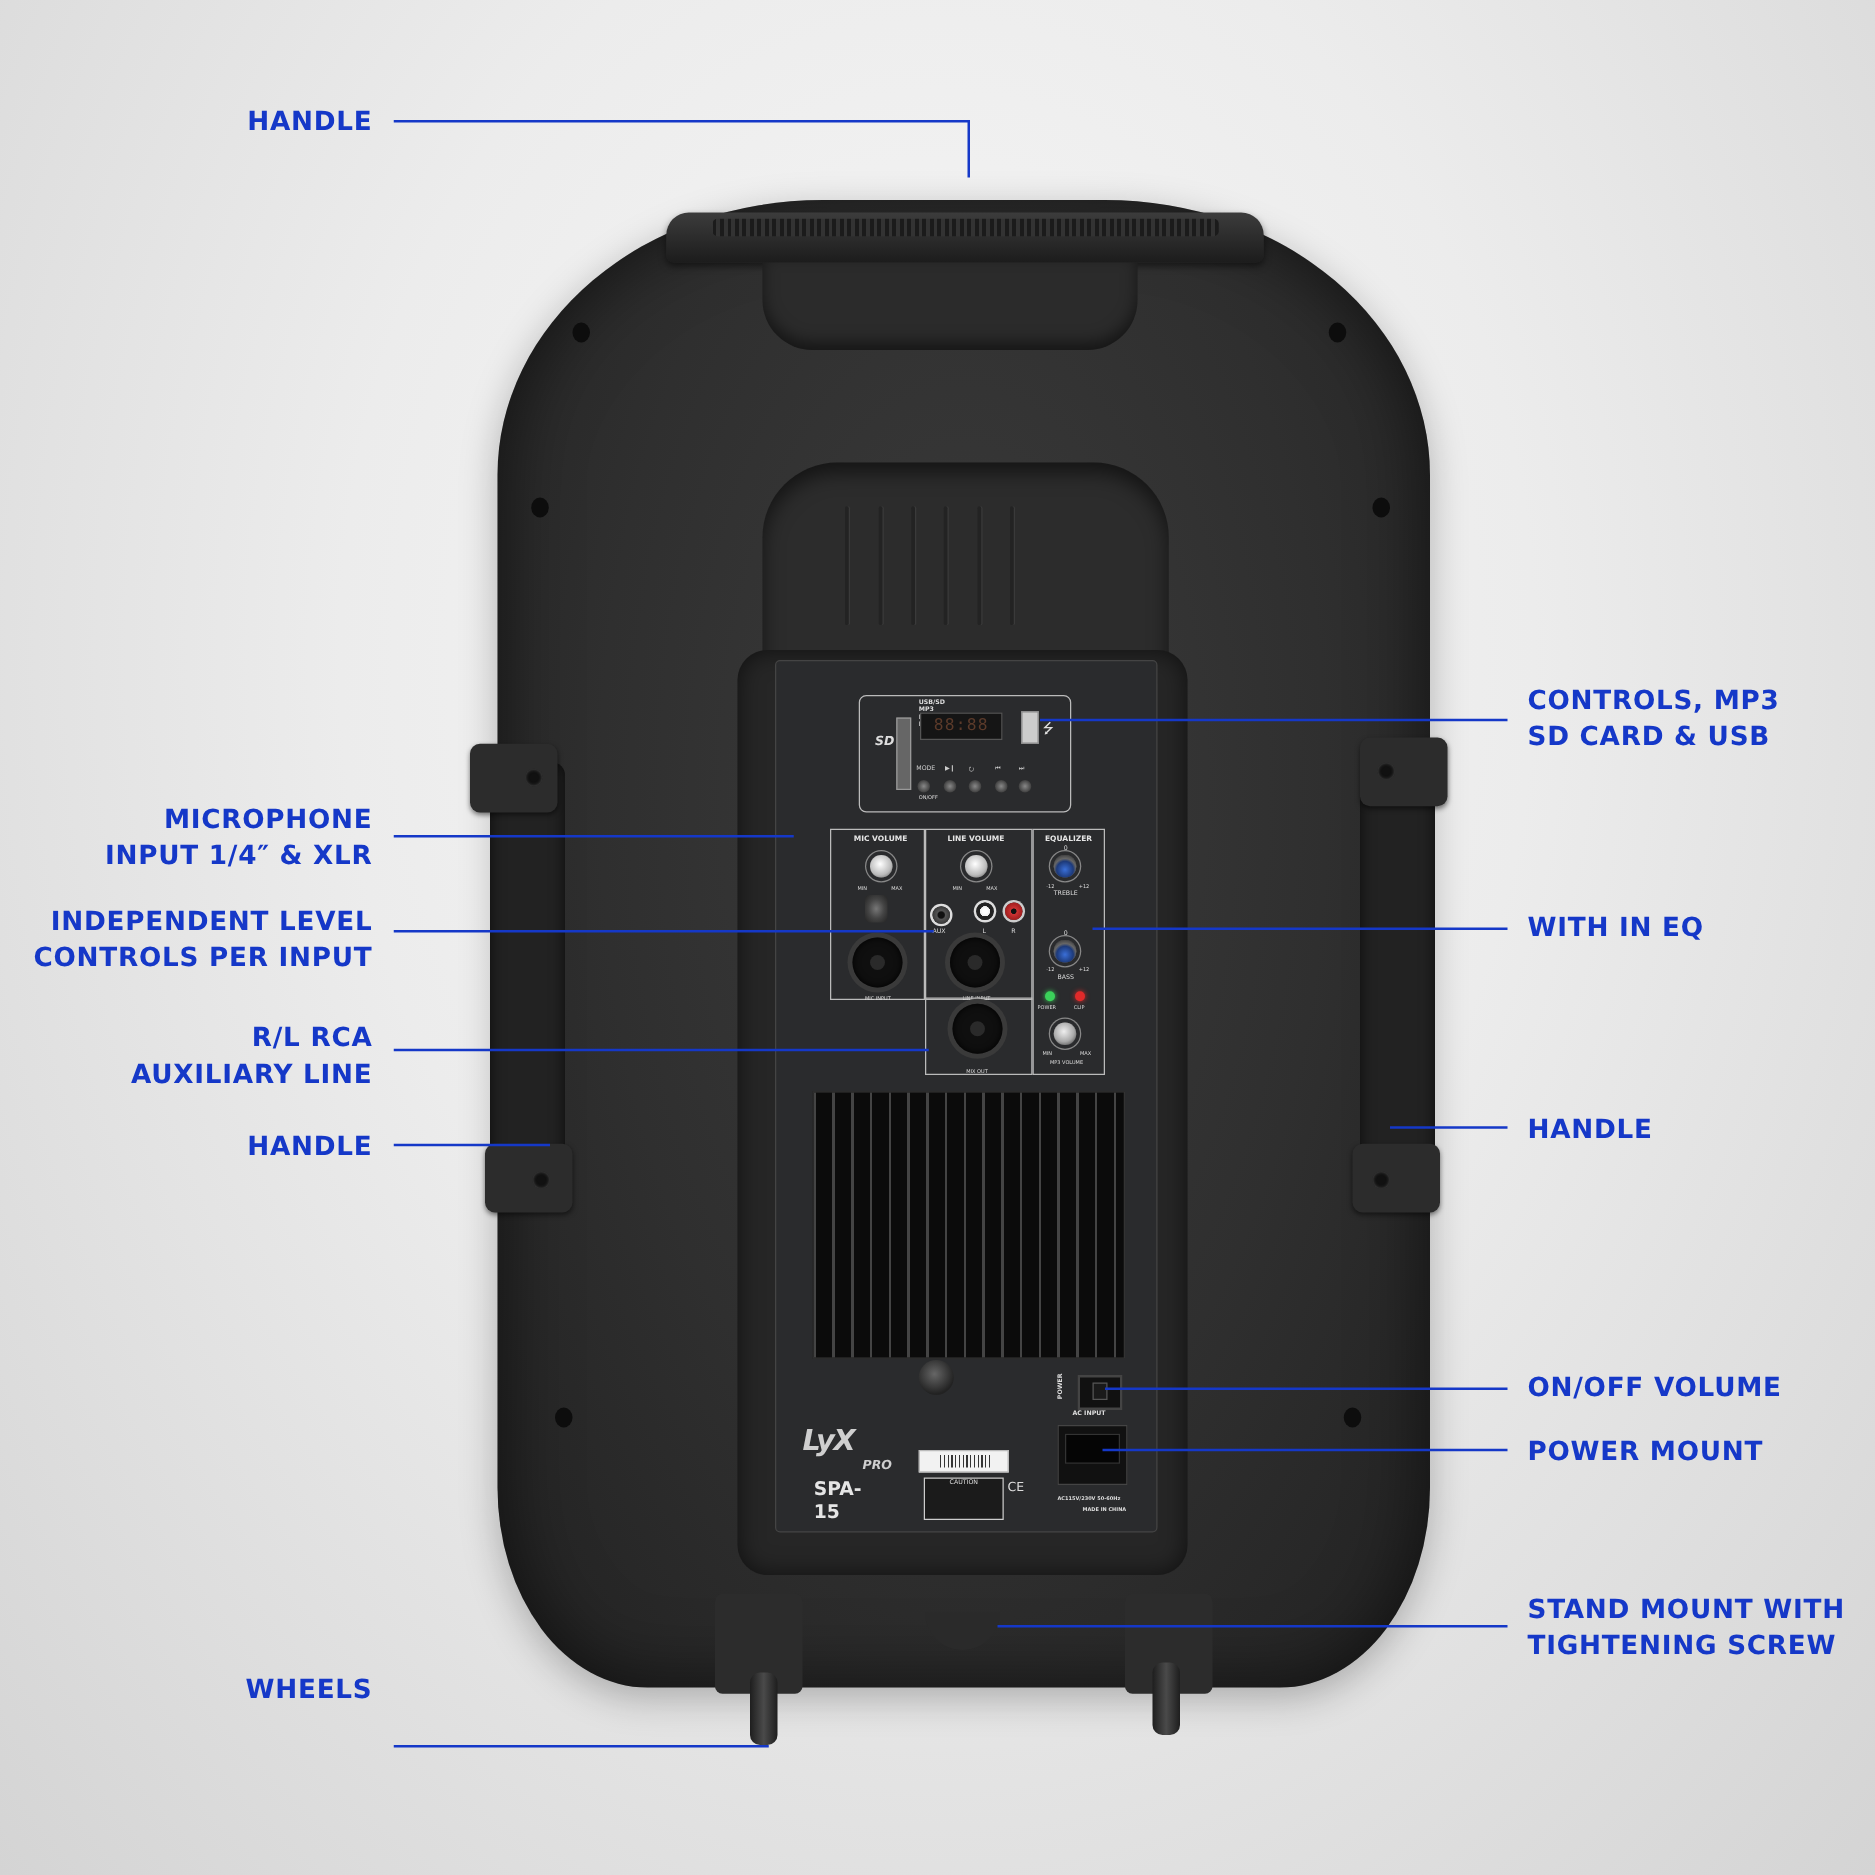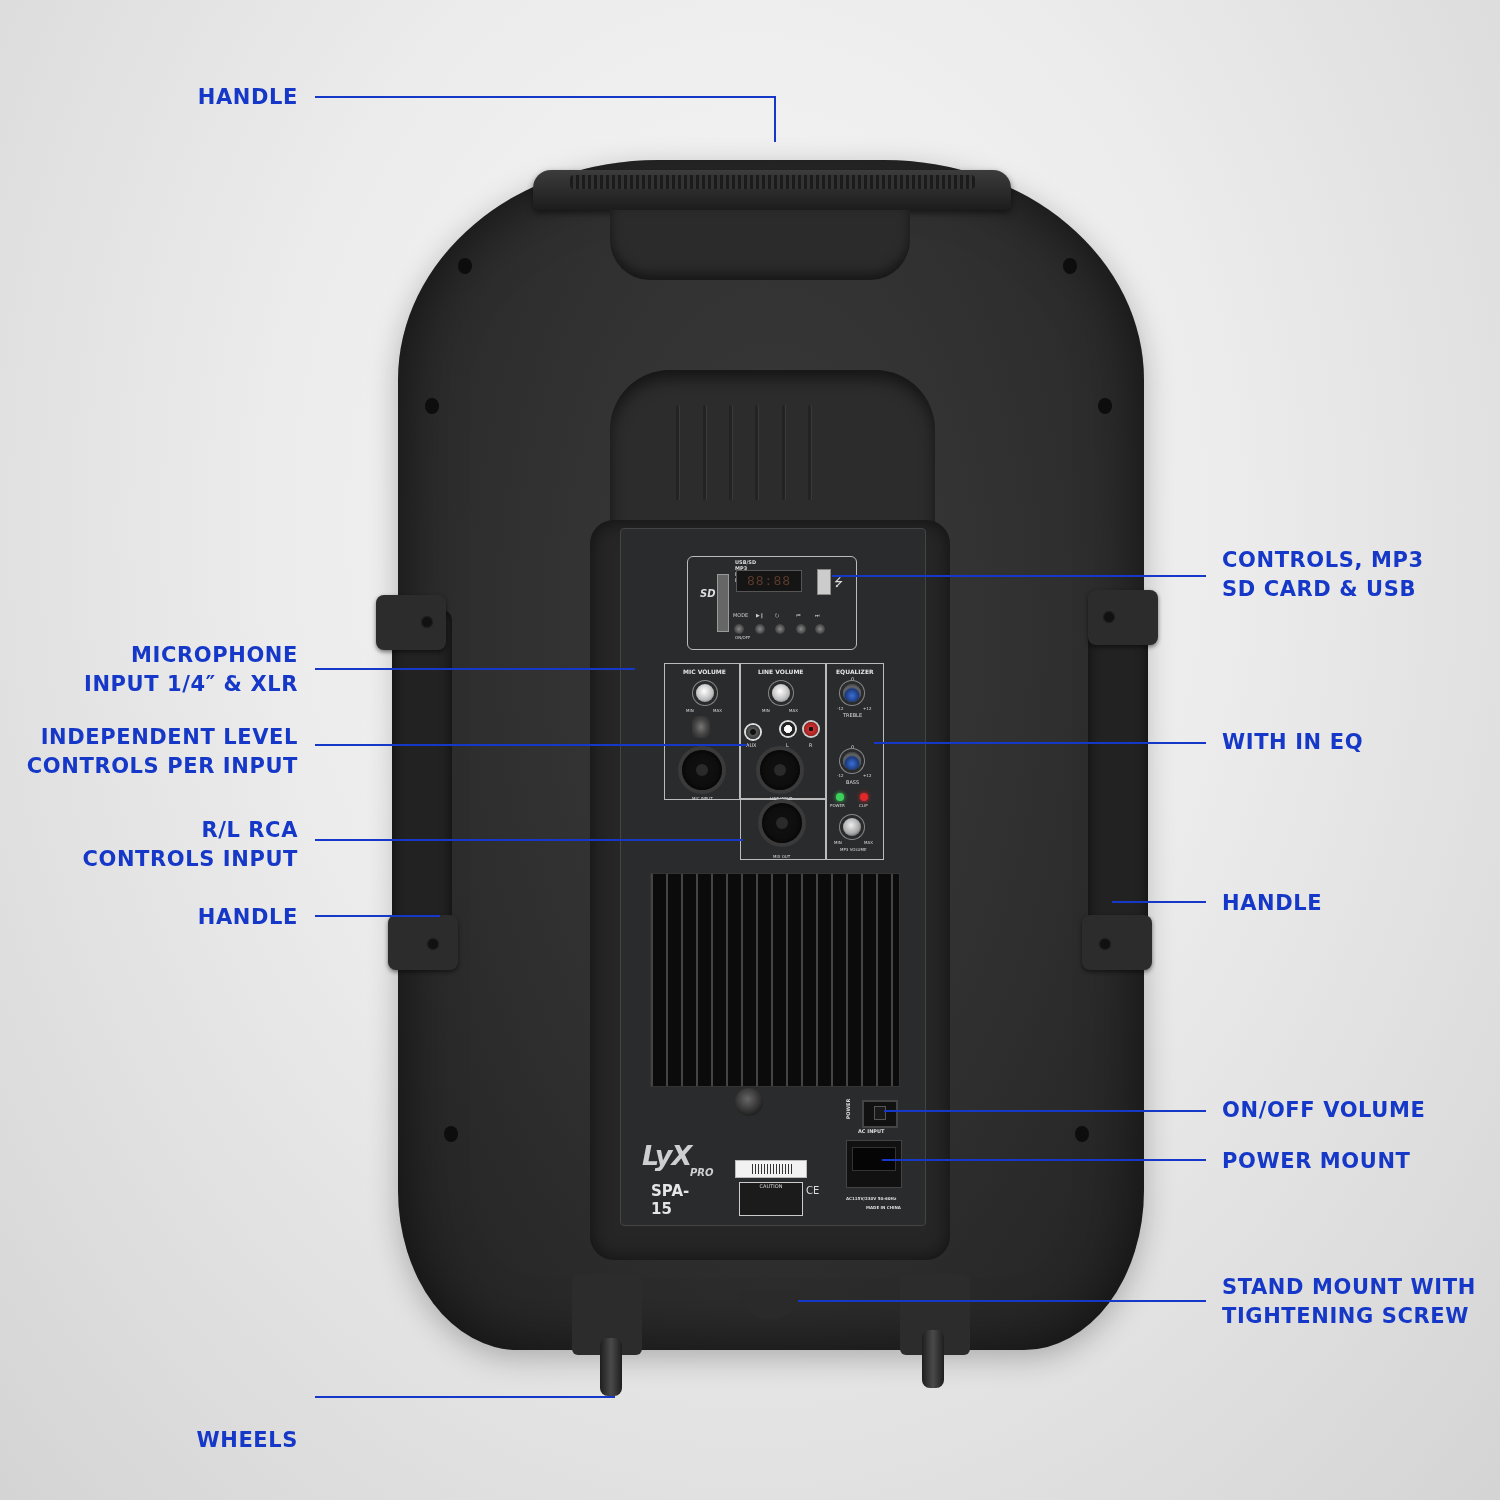--- a/index.html
+++ b/index.html
@@ -91,21 +91,21 @@
   .led { position:absolute; width:8px; height:8px; border-radius:50%; }
   .small-text { position:absolute; color:#ddd; font-size:5px; white-space:nowrap; }
 
   .heatsink {
     position:absolute; left:650px; top:873px; width:248px; height:212px;
     background:#111;
     background-image:repeating-linear-gradient(90deg, #444 0 2px, #0b0b0b 2px 15px);
     border:1px solid #333;
   }
   .stand-knob { position:absolute; left:735px; top:1088px; width:28px; height:28px; border-radius:50%; background:radial-gradient(circle at 45% 40%, #666, #222 70%); }
-  .logo-lyx { position:absolute; left:642px; top:1140px; color:#cfcfcf; font-size:27px; font-weight:900; font-style:italic; letter-spacing:-1px; }
+  .logo-lyx { position:absolute; left:642px; top:1140px; color:#cfcfcf; font-size:23px; font-weight:900; font-style:italic; letter-spacing:-1px; }
   .logo-pro { position:absolute; left:690px; top:1167px; color:#cfcfcf; font-size:10px; font-weight:bold; font-style:italic; }
   .model { position:absolute; left:651px; top:1182px; color:#e5e5e5; font-size:15px; font-weight:bold; }
   .barcode { position:absolute; left:735px; top:1160px; width:70px; height:16px; background:#f2f2f2; border:1px solid #bbb; background-image:repeating-linear-gradient(90deg,#333 0 1px,#f2f2f2 1px 3px); background-size:40px 10px; background-repeat:no-repeat; background-position:16px 3px; }
   .caution { position:absolute; left:739px; top:1182px; width:62px; height:32px; background:#1b1b1b; border:1px solid #ccc; color:#ddd; font-size:5px; text-align:center; }
   .ce { position:absolute; left:806px; top:1185px; color:#ddd; font-size:10px; }
   .power-switch-box { position:absolute; left:862px; top:1100px; width:32px; height:24px; background:#111; border:2px solid #444; }
   .power-switch-box::after { content:""; position:absolute; left:10px; top:4px; width:10px; height:12px; background:#1a1a1a; border:1px solid #555; }
   .ac-inlet { position:absolute; left:846px; top:1140px; width:54px; height:46px; background:#111; border:1px solid #444; }
   .ac-inlet-plug { position:absolute; left:852px; top:1147px; width:42px; height:22px; background:#050505; border:1px solid #333; }
   .vtext { position:absolute; color:#ddd; font-size:5px; font-weight:bold; white-space:nowrap; }
@@ -269,26 +269,26 @@
 <div class="label left" style="right:1202px;top:641px">
   <div>MICROPHONE</div>
   <div>INPUT 1/4″ &amp; XLR</div>
 </div>
 <div class="label left" style="right:1202px;top:723px">
   <div>INDEPENDENT LEVEL</div>
   <div>CONTROLS PER INPUT</div>
 </div>
 <div class="label left" style="right:1202px;top:816px">
   <div>R/L RCA</div>
-  <div>CONTROLS INPUT</div>
+  <div>AUXILIARY LINE</div>
 </div>
 <div class="label left" style="right:1202px;top:903px">
   <div>HANDLE</div>
 </div>
-<div class="label left" style="right:1202px;top:1426px">
+<div class="label left" style="right:1202px;top:1337px">
   <div>WHEELS</div>
 </div>
 
 <div class="label right" style="left:1222px;top:546px">
   <div>CONTROLS, MP3</div>
   <div>SD CARD &amp; USB</div>
 </div>
 <div class="label right" style="left:1222px;top:728px">
   <div>WITH IN EQ</div>
 </div>

